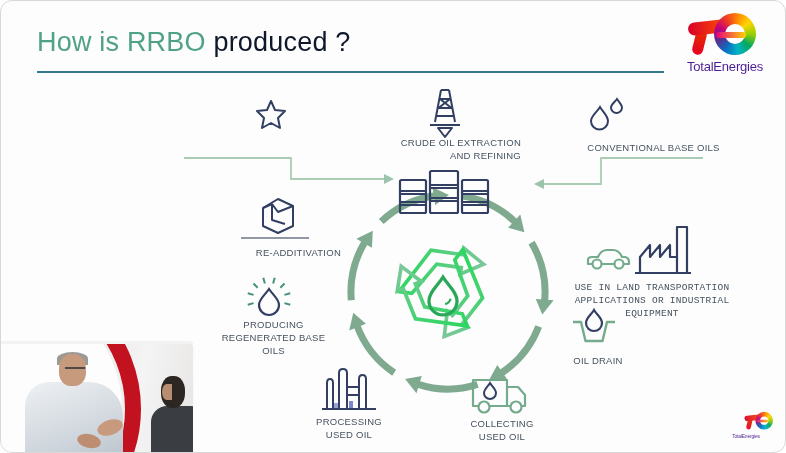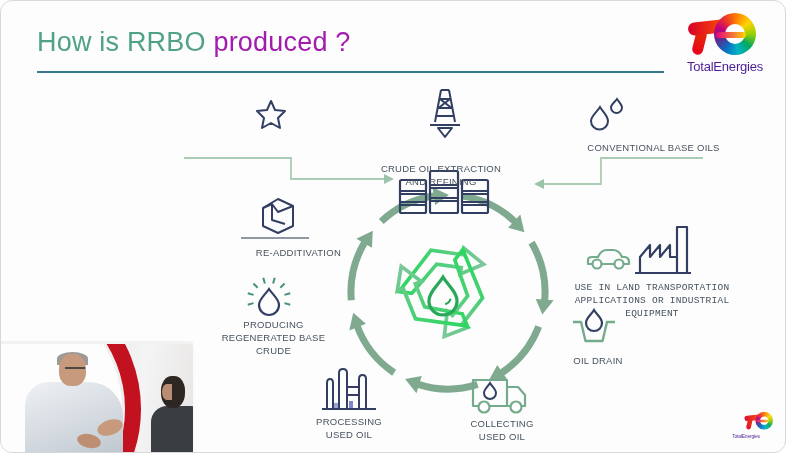--- a/index.html
+++ b/index.html
@@ -5,21 +5,21 @@
   html,body{margin:0;padding:0;background:#ffffff;}
   *{box-sizing:border-box;}
   .frame{
     position:relative;width:786px;height:453px;background:#fdfdfd;
     border:1px solid #d8d8d8;border-radius:12px;overflow:hidden;
     font-family:"Liberation Sans", sans-serif;
   }
   
   .title{position:absolute;left:36px;top:26px;font-size:27px;letter-spacing:.2px;}
   .title .green{color:#4fa284;}
-  .title .dark{color:#a21caf;margin-top:48px;}
+  .title .dark{color:#0f172a;margin-top:48px;}
   .title-underline{position:absolute;left:36px;top:70px;width:627px;height:2px;background:#36798e;}
   
   .logo{position:absolute;top:10px;right:14px;width:92px;height:66px;text-align:center;}
   .te-mark{position:relative;width:74px;height:46px;margin:0 auto;}
   .te-e{position:absolute;left:26px;top:2px;width:42px;height:42px;border-radius:50%;
     background:conic-gradient(from 210deg,#0a6fc2,#5b2d8f,#c4007a,#ef3b24,#ff8a00,#ffd500,#9bcf00,#00a861,#00b4c4,#0a6fc2);}
   .te-e::after{content:"";position:absolute;left:11px;top:11px;width:20px;height:20px;border-radius:50%;background:#fff;}
   .te-e::before{content:"";position:absolute;left:2px;top:19px;width:30px;height:6px;border-radius:3px;
     background:linear-gradient(90deg,#e6007e,#ffd500);z-index:2;}
   .te-t-bar{position:absolute;left:0;top:10px;width:40px;height:13px;border-radius:7px;
@@ -252,30 +252,30 @@
         <path d="M38 12 H49 L56 20 V31 H38"></path>
         <circle cx="15" cy="32" r="5.5" fill="#fff"></circle>
         <circle cx="47" cy="32" r="5.5" fill="#fff"></circle>
       </g>
       <g transform="translate(21,16)" stroke="#323f63" stroke-width="2" fill="none">
         <path d="M0 -8 C2.5 -4 6 -1.5 6 2 A6 6 0 1 1 -6 2 C-6 -1.5 -2.5 -4 0 -8 Z"></path>
       </g>
     </svg>
   </div>
 
-  <div class="node-label" style="left:360px;top:162px;width:160px;">CRUDE OIL EXTRACTION
+  <div class="node-label" style="left:360px;top:136px;width:160px;text-align:right;">CRUDE OIL EXTRACTION
 AND REFINING</div>
   <div class="node-label" style="left:565px;top:141px;width:175px;">CONVENTIONAL BASE OILS</div>
   <div class="node-label" style="left:205px;top:246px;width:135px;text-align:right;">RE-ADDITIVATION</div>
   <div class="node-label" style="left:552px;top:281px;width:198px;font-family:Liberation Mono, monospace;">USE IN LAND TRANSPORTATION
 APPLICATIONS OR INDUSTRIAL
 EQUIPMENT</div>
   <div class="node-label" style="left:200px;top:318px;width:145px;">PRODUCING
 REGENERATED BASE
-CRUDE</div>
+OILS</div>
   <div class="node-label" style="left:558px;top:354px;width:78px;">OIL DRAIN</div>
   <div class="node-label" style="left:304px;top:415px;width:88px;">PROCESSING
 USED OIL</div>
   <div class="node-label" style="left:457px;top:417px;width:88px;">COLLECTING
 USED OIL</div>
 
   <div class="video-overlay">
     <div class="red-swoosh"></div>
     <div class="presenter-left">
       <div class="pl-shirt"></div>

